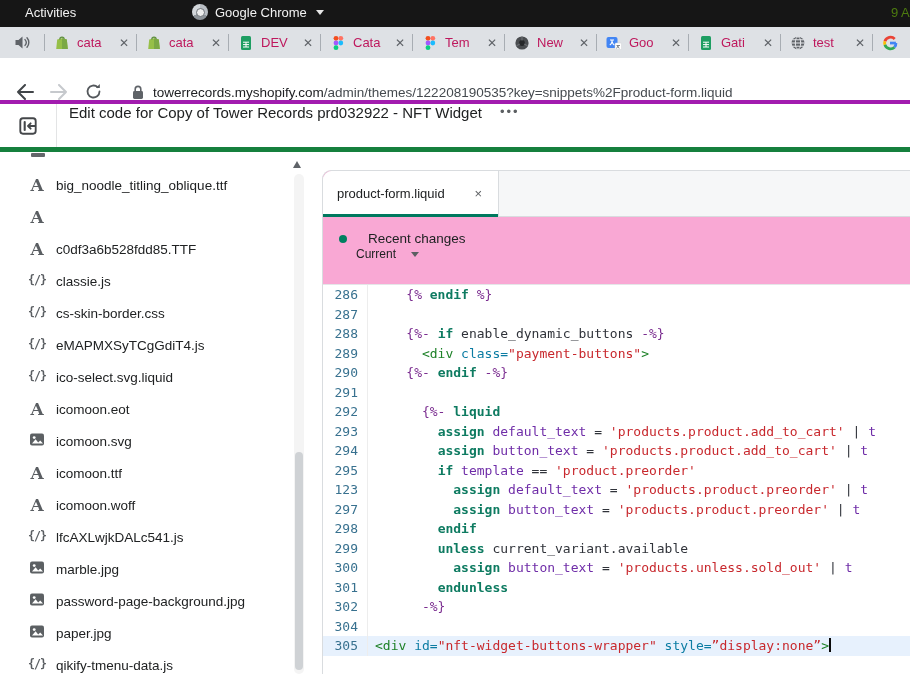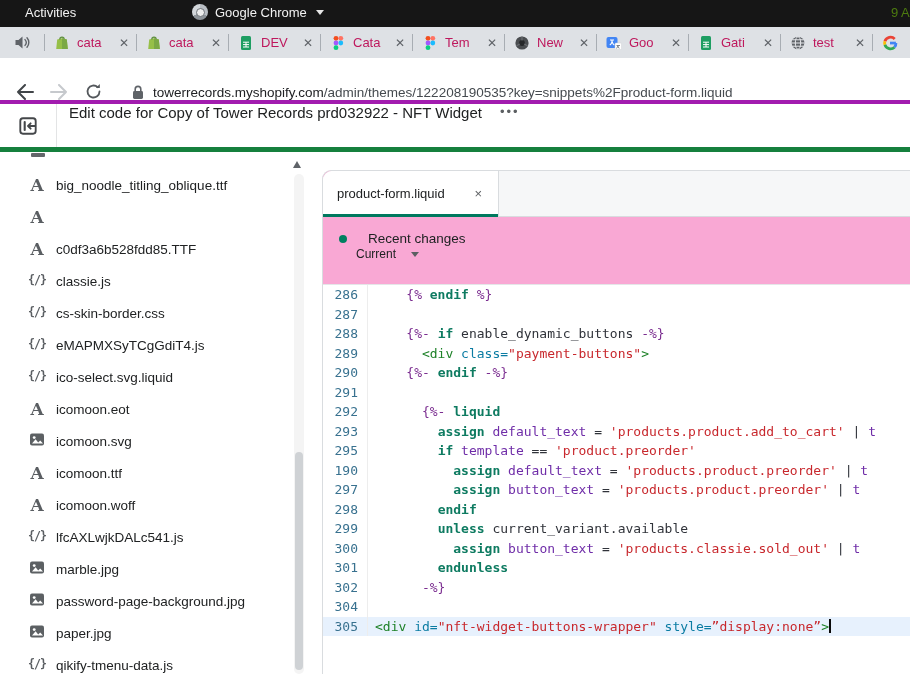--- a/index.html
+++ b/index.html
@@ -370,24 +370,25 @@
   </div>
   <div class="codearea">
       <div class="code-line"><span class="ln">286</span><span class="lc"><span class="tk-pl">    </span><span class="tk-br">{%</span><span class="tk-pl"> </span><span class="tk-kw">endif</span><span class="tk-pl"> </span><span class="tk-br">%}</span></span></div>
       <div class="code-line"><span class="ln">287</span><span class="lc"></span></div>
       <div class="code-line"><span class="ln">288</span><span class="lc"><span class="tk-pl">    </span><span class="tk-br">{%-</span><span class="tk-pl"> </span><span class="tk-kw">if</span><span class="tk-pl"> enable_dynamic_buttons </span><span class="tk-br">-%}</span></span></div>
       <div class="code-line"><span class="ln">289</span><span class="lc"><span class="tk-pl">      </span><span class="tk-tag">&lt;div</span><span class="tk-pl"> </span><span class="tk-attr">class=</span><span class="tk-str">"payment-buttons"</span><span class="tk-tag">&gt;</span></span></div>
       <div class="code-line"><span class="ln">290</span><span class="lc"><span class="tk-pl">    </span><span class="tk-br">{%-</span><span class="tk-pl"> </span><span class="tk-kw">endif</span><span class="tk-pl"> </span><span class="tk-br">-%}</span></span></div>
       <div class="code-line"><span class="ln">291</span><span class="lc"></span></div>
       <div class="code-line"><span class="ln">292</span><span class="lc"><span class="tk-pl">      </span><span class="tk-br">{%-</span><span class="tk-pl"> </span><span class="tk-kw">liquid</span></span></div>
       <div class="code-line"><span class="ln">293</span><span class="lc"><span class="tk-pl">        </span><span class="tk-kw">assign</span><span class="tk-pl"> </span><span class="tk-def">default_text</span><span class="tk-pl"> = </span><span class="tk-str">'products.product.add_to_cart'</span><span class="tk-pl"> | </span><span class="tk-def">t</span></span></div>
+      <div class="code-line"><span class="ln">294</span><span class="lc"><span class="tk-pl">        </span><span class="tk-kw">assign</span><span class="tk-pl"> </span><span class="tk-def">button_text</span><span class="tk-pl"> = </span><span class="tk-str">'products.product.add_to_cart'</span><span class="tk-pl"> | </span><span class="tk-def">t</span></span></div>
       <div class="code-line"><span class="ln">295</span><span class="lc"><span class="tk-pl">        </span><span class="tk-kw">if</span><span class="tk-pl"> </span><span class="tk-def">template</span><span class="tk-pl"> == </span><span class="tk-str">'product.preorder'</span></span></div>
-      <div class="code-line"><span class="ln">190</span><span class="lc"><span class="tk-pl">          </span><span class="tk-kw">assign</span><span class="tk-pl"> </span><span class="tk-def">default_text</span><span class="tk-pl"> = </span><span class="tk-str">'products.product.preorder'</span><span class="tk-pl"> | </span><span class="tk-def">t</span></span></div>
+      <div class="code-line"><span class="ln">123</span><span class="lc"><span class="tk-pl">          </span><span class="tk-kw">assign</span><span class="tk-pl"> </span><span class="tk-def">default_text</span><span class="tk-pl"> = </span><span class="tk-str">'products.product.preorder'</span><span class="tk-pl"> | </span><span class="tk-def">t</span></span></div>
       <div class="code-line"><span class="ln">297</span><span class="lc"><span class="tk-pl">          </span><span class="tk-kw">assign</span><span class="tk-pl"> </span><span class="tk-def">button_text</span><span class="tk-pl"> = </span><span class="tk-str">'products.product.preorder'</span><span class="tk-pl"> | </span><span class="tk-def">t</span></span></div>
       <div class="code-line"><span class="ln">298</span><span class="lc"><span class="tk-pl">        </span><span class="tk-kw">endif</span></span></div>
       <div class="code-line"><span class="ln">299</span><span class="lc"><span class="tk-pl">        </span><span class="tk-kw">unless</span><span class="tk-pl"> current_variant.available</span></span></div>
-      <div class="code-line"><span class="ln">300</span><span class="lc"><span class="tk-pl">          </span><span class="tk-kw">assign</span><span class="tk-pl"> </span><span class="tk-def">button_text</span><span class="tk-pl"> = </span><span class="tk-str">'products.classie.sold_out'</span><span class="tk-pl"> | </span><span class="tk-def">t</span></span></div>
+      <div class="code-line"><span class="ln">300</span><span class="lc"><span class="tk-pl">          </span><span class="tk-kw">assign</span><span class="tk-pl"> </span><span class="tk-def">button_text</span><span class="tk-pl"> = </span><span class="tk-str">'products.unless.sold_out'</span><span class="tk-pl"> | </span><span class="tk-def">t</span></span></div>
       <div class="code-line"><span class="ln">301</span><span class="lc"><span class="tk-pl">        </span><span class="tk-kw">endunless</span></span></div>
       <div class="code-line"><span class="ln">302</span><span class="lc"><span class="tk-pl">      </span><span class="tk-br">-%}</span></span></div>
       <div class="code-line"><span class="ln">304</span><span class="lc"></span></div>
       <div class="code-line active"><span class="ln">305</span><span class="lc"><span class="tk-tag">&lt;div</span><span class="tk-pl"> </span><span class="tk-attr">id=</span><span class="tk-str">"nft-widget-buttons-wrapper"</span><span class="tk-pl"> </span><span class="tk-attr">style=</span><span class="tk-str">”display:none”</span><span class="tk-tag">&gt;</span><span class="caret-bar"></span></span></div>
     </div>
 </div>
 
 </body></html>

